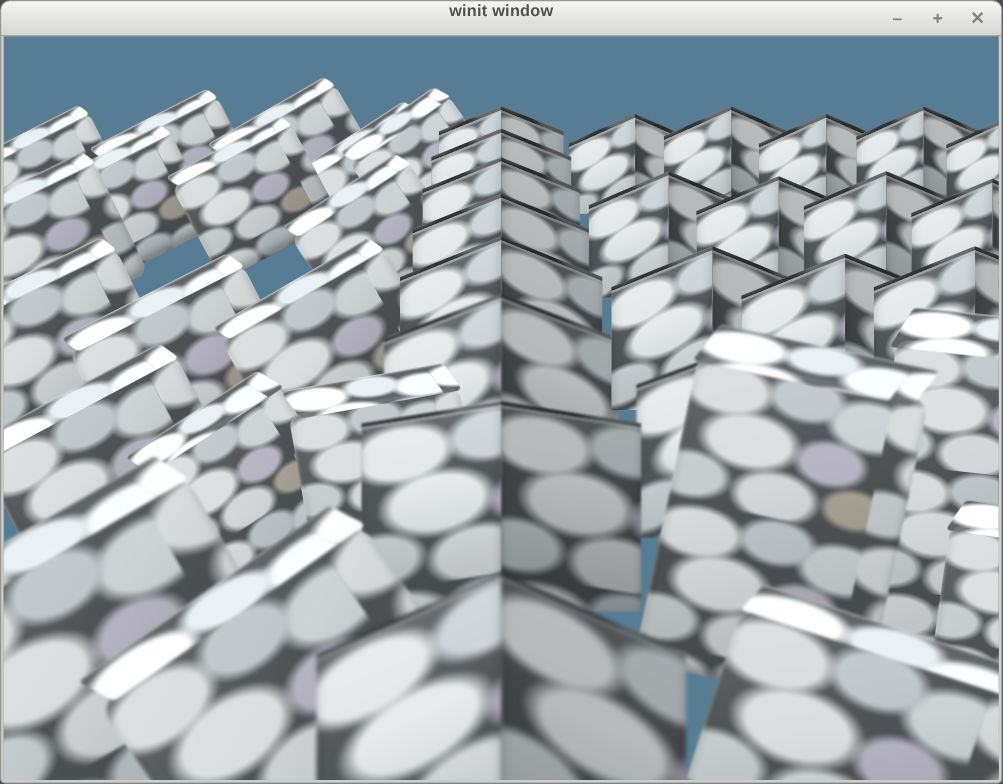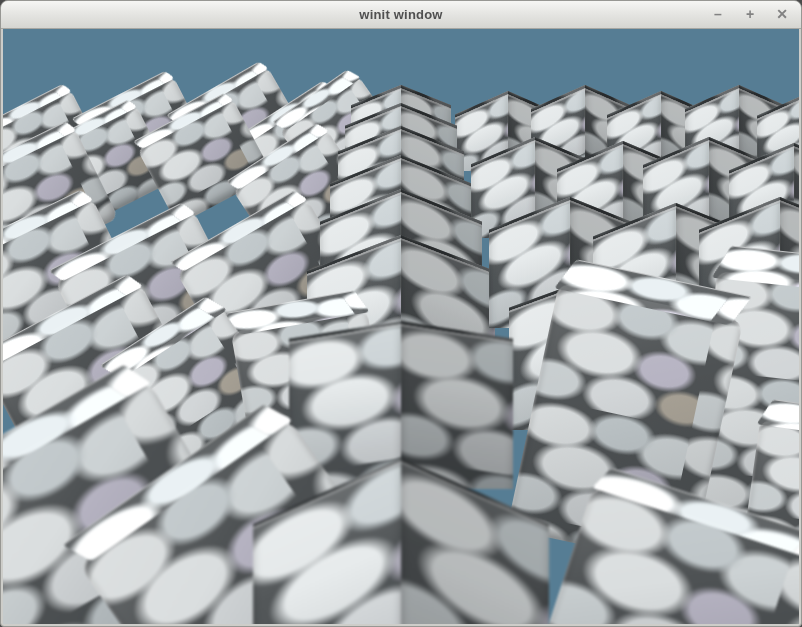--- a/index.html
+++ b/index.html
@@ -5,21 +5,21 @@
   html,body{margin:0;padding:0;background:#4a4a4a;font-family:"Liberation Sans",sans-serif;}
   .window{
     position:relative;width:802px;height:627px;box-sizing:border-box;
     border:1px solid #979793;border-radius:8px 8px 4px 4px;overflow:hidden;
     background:#cdcdc9;
   }
   .titlebar{
     position:relative;height:27px;
     background:linear-gradient(#f6f6f4 0%,#e6e6e3 45%,#d5d5d1 100%);
     border-bottom:1px solid #a6a6a2;
-    display:flex;align-items:center;justify-content:center;
+    display:flex;justify-content:center;
   }
   .title{
     font-size:13px;font-weight:bold;color:#505050;letter-spacing:.2px;
   }
   .controls{
     position:absolute;right:10px;top:0;height:27px;
     display:flex;align-items:center;gap:14px;
   }
   .ctl{
     width:18px;text-align:center;color:#828282;font-size:14px;font-weight:bold;

